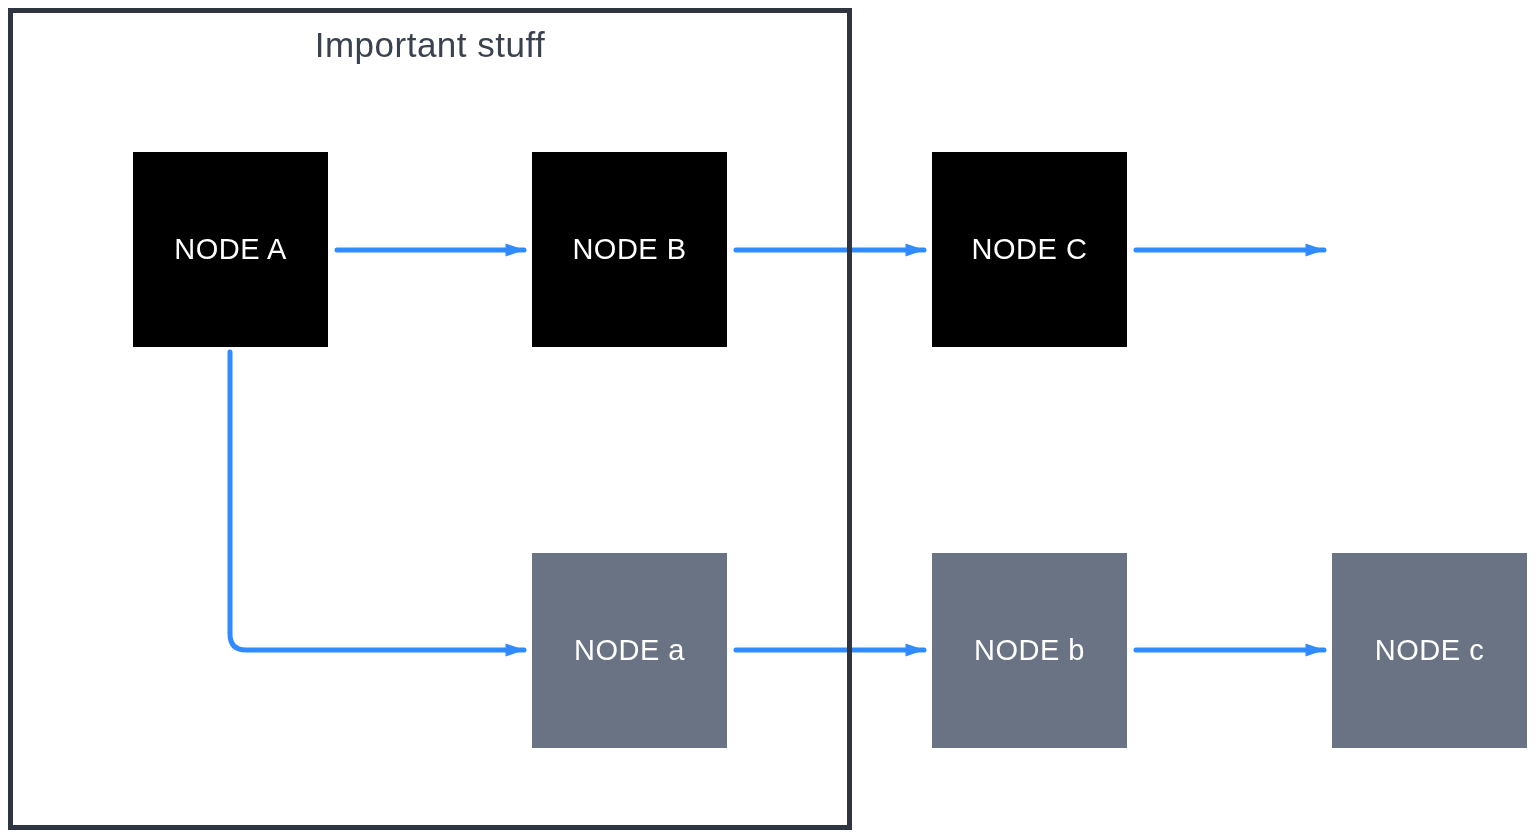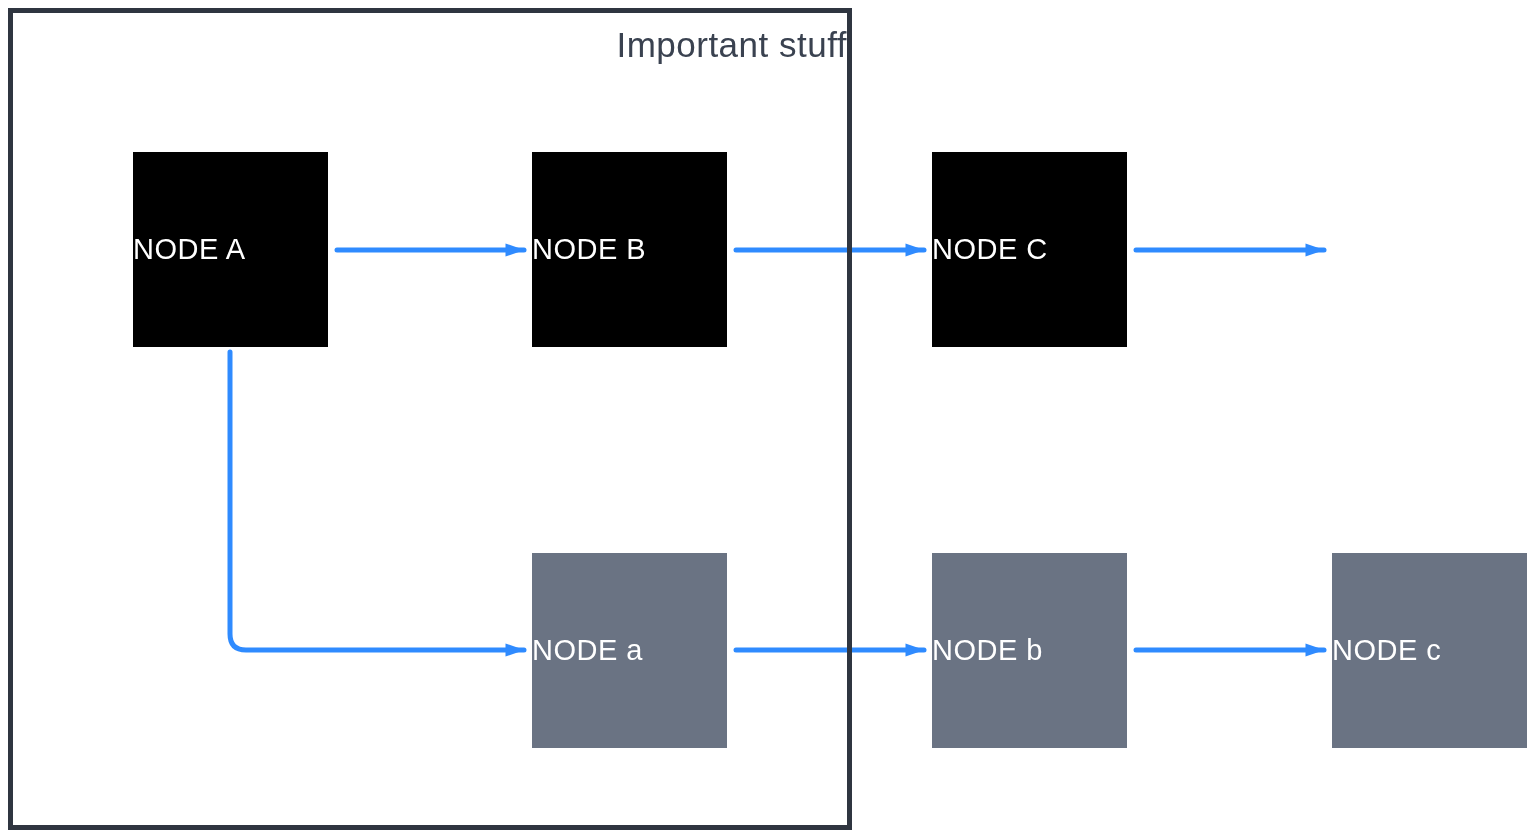--- a/index.html
+++ b/index.html
@@ -33,32 +33,33 @@
     box-sizing: border-box;
     background: transparent;
     z-index: 2;
     pointer-events: none;
   }
   .group-title {
     position: absolute;
     left: 0;
     top: 12px;
     width: 100%;
-    text-align: right;
+    text-align: center;
     font-size: 35px;
     font-weight: 400;
     color: #3A4250;
     letter-spacing: 0.5px;
   }
   .node {
     position: absolute;
     width: 195px;
     height: 195px;
     display: flex;
     align-items: center;
+    justify-content: center;
     color: #ffffff;
     font-size: 29px;
     font-weight: 400;
     letter-spacing: 0.5px;
     z-index: 3;
   }
   .node--black { background: #000000; }
   .node--gray  { background: #6A7383; }
   .node-A { left: 133px;  top: 152px; }
   .node-B { left: 532px;  top: 152px; }

